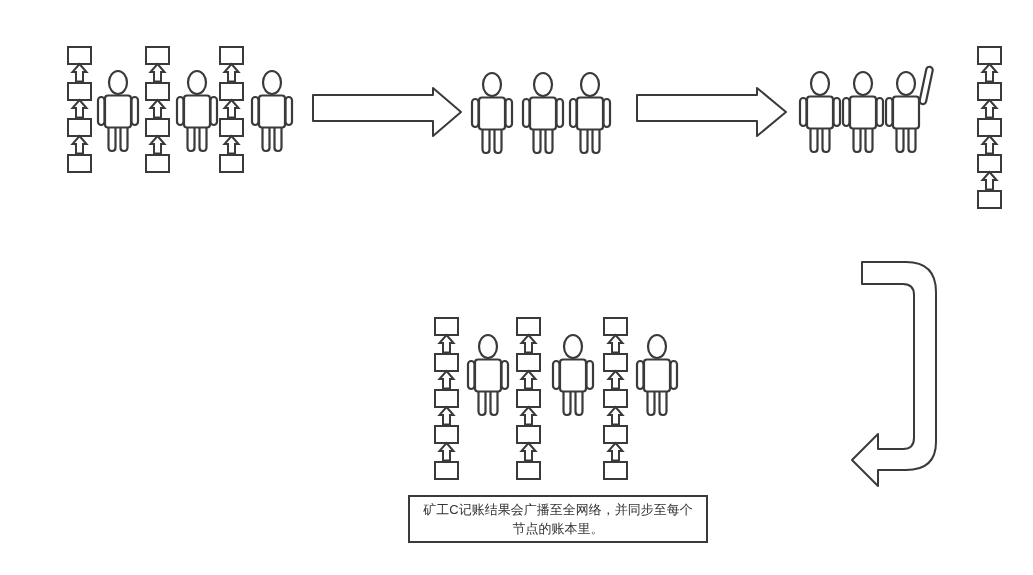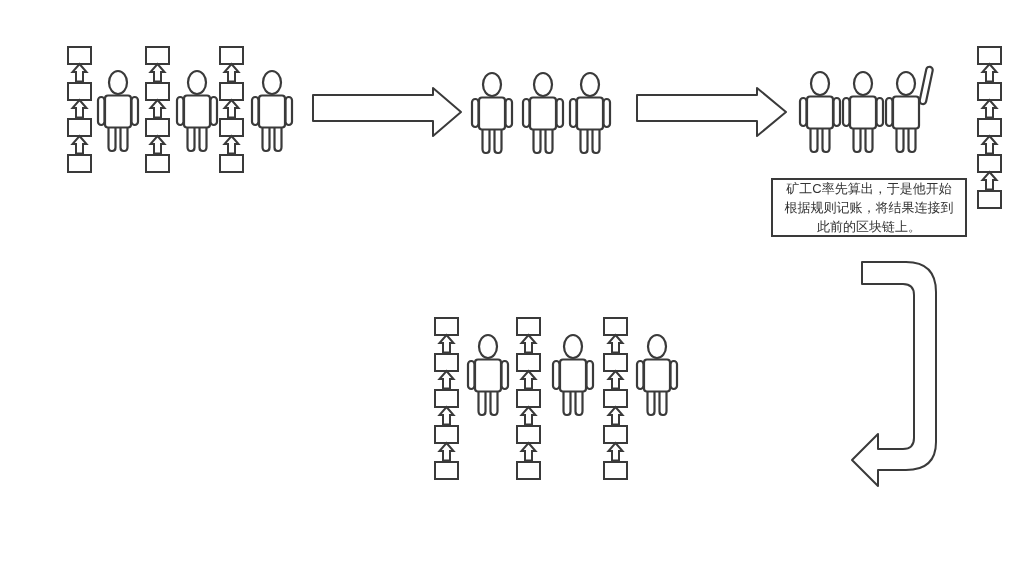--- a/index.html
+++ b/index.html
@@ -206,15 +206,15 @@
         <rect x="-13" y="24.5" width="26" height="32" rx="3"></rect>
         <ellipse cx="0" cy="11.5" rx="9" ry="11.5"></ellipse>
       </g>
       <path d="M313,95 L433,95 L433,88 L461,112 L433,136 L433,121 L313,121 Z" fill="#ffffff" stroke="#3a3a3a" stroke-width="2" stroke-linejoin="round"></path>
       <path d="M637,95 L757,95 L757,88 L786,112 L757,136 L757,121 L637,121 Z" fill="#ffffff" stroke="#3a3a3a" stroke-width="2" stroke-linejoin="round"></path>
       <path d="M862,262 L906,262 Q936,262 936,292 L936,442 Q936,470 906,470 L878,470 L878,486 L852,460 L878,434 L878,449 L903,449 Q914,449 914,438 L914,295 Q914,284 903,284 L862,284 Z" fill="#ffffff" stroke="#3a3a3a" stroke-width="2" stroke-linejoin="round"></path>
     </svg>
 
 
 
-  <div class="caption" id="cap3">矿工C率先算出，于是他开始根据规则记账，将结果连接到此前的区块链上。</div>
-
+
+  <div class="caption" id="cap4">矿工C记账结果会广播至全网络，并同步至每个节点的账本里。</div>
 </div>
 
 </body></html>

